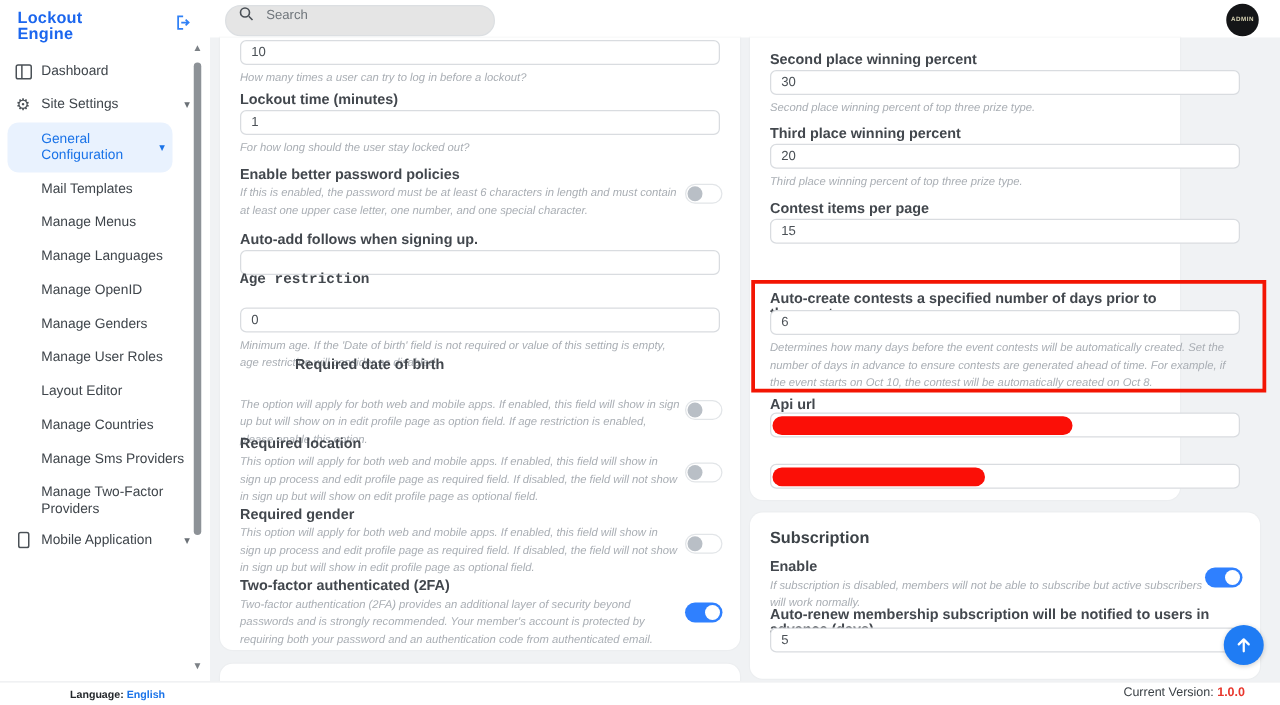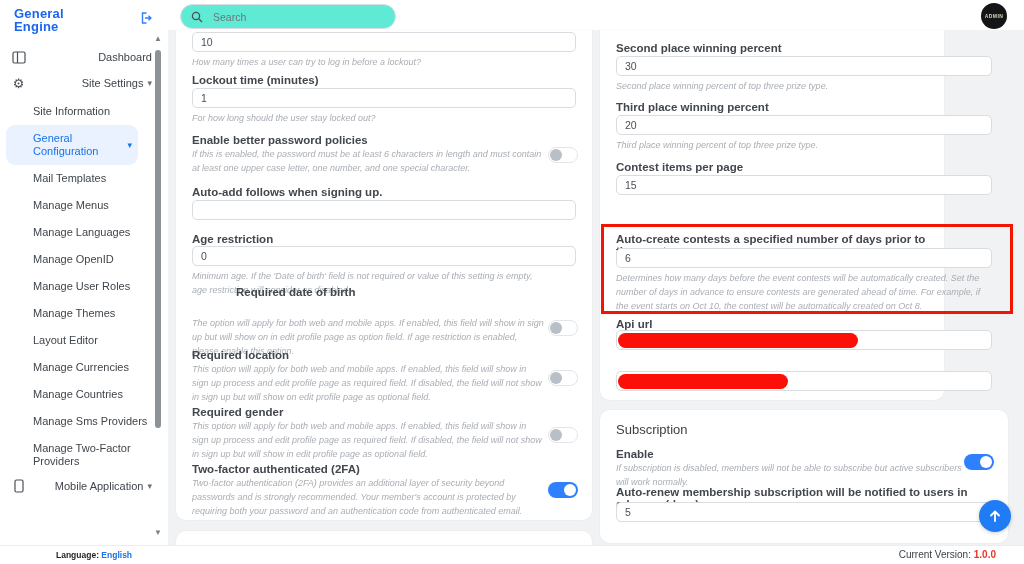--- a/index.html
+++ b/index.html
@@ -4,38 +4,38 @@
 <style>
   html,body{margin:0;padding:0;background:#fff;}
   *{box-sizing:border-box;font-family:"Liberation Sans",sans-serif;}
   .canvas{position:relative;width:1024px;height:564px;overflow:hidden;background:#fff;}
 
   
   .sidebar{position:absolute;left:0;top:0;width:168px;height:545px;background:#fff;overflow:hidden;}
   .logo{position:absolute;left:14px;top:7px;font-size:13px;line-height:13px;font-weight:800;color:#1b66ee;letter-spacing:.2px;}
   .logout{position:absolute;left:138px;top:10px;width:16px;height:16px;}
   .menu{position:absolute;left:0;top:46px;width:160px;}
-  .mrow{display:flex;align-items:center;padding:4px 8px 4px 10px;height:22px;margin-bottom:4px;cursor:pointer;text-align:right;}
+  .mrow{display:flex;align-items:center;padding:4px 8px 4px 10px;height:22px;margin-bottom:4px;cursor:pointer;}
   .mrow .ic{width:17px;height:15px;margin-right:6px;display:flex;align-items:center;justify-content:center;color:#4a5056;font-size:13px;line-height:13px;}
   .mrow .lbl{font-size:11px;color:#3f454b;flex:1;}
   .caret{font-size:9px;color:#6a7076;margin-left:4px;}
   .submenu{margin-top:2px;}
   .srow{padding:7px 6px 7px 33px;font-size:11px;line-height:13px;color:#3f454b;cursor:pointer;display:flex;align-items:center;}
   .srow.active{background:#e9f2fe;border-radius:9px;margin:0 22px 0 6px;padding:7px 6px 7px 27px;color:#1a73e8;}
   .srow.active .lbl2{color:#1a73e8;}
   .srow .lbl2{flex:1;}
   .srow .caret{color:#1a73e8;}
   .side-scroll{position:absolute;left:153px;top:34px;width:10px;height:504px;}
   .side-scroll .arr{font-size:8px;color:#7c8186;text-align:center;line-height:10px;}
   .side-scroll .thumb{position:absolute;left:2px;top:16px;width:6px;height:378px;background:#8d9297;border-radius:3px;}
   .side-scroll .arr.down{position:absolute;bottom:0;left:0;right:0;}
 
   
   .topbar{position:absolute;left:168px;top:0;width:856px;height:30px;background:#fff;}
-  .search{position:absolute;left:12px;top:4px;width:216px;height:25px;border:1px solid #dcdfe2;border-radius:13px;background:#5eead4;display:flex;align-items:center;padding:0 10px;}
+  .search{position:absolute;left:12px;top:4px;width:216px;height:25px;border:1px solid #dcdfe2;border-radius:13px;background:#e5e5e5;display:flex;align-items:flex-start;padding:0 10px;}
   .search input{border:0;outline:0;background:transparent;font-size:10.5px;color:#444;width:150px;margin-left:8px;}
   .search input::placeholder{color:#6f757b;}
   .avatar{position:absolute;right:17px;top:3px;width:26px;height:26px;border-radius:50%;background:#141517;color:#d8d3b4;font-size:5px;font-weight:700;letter-spacing:.4px;display:flex;align-items:center;justify-content:center;}
 
   
   .content-bg{position:absolute;left:168px;top:30px;width:856px;height:515px;background:#f0f2f4;}
   .card{position:absolute;background:#fff;border-radius:10px;box-shadow:0 0 0 1px rgba(0,0,0,0.015);}
   .card.cut-top{border-top-left-radius:0;border-top-right-radius:0;}
   .card-left{left:176px;top:30px;width:416px;height:490px;}
   .card-left2{left:176px;top:531px;width:416px;height:14px;border-radius:10px 10px 0 0;}
@@ -49,40 +49,40 @@
   .help-l{width:352px;} .help-r{width:376px;}
 
   .toggle{position:absolute;width:30px;height:16px;border-radius:9px;cursor:pointer;}
   .toggle.off{background:#fff;border:1px solid #e2e5e8;}
   .toggle.off::after{content:"";position:absolute;left:1px;top:1px;width:12px;height:12px;border-radius:50%;background:#b9bfc6;}
   .toggle.on{background:#2f80ff;}
   .toggle.on::after{content:"";position:absolute;right:2px;top:2px;width:12px;height:12px;border-radius:50%;background:#fff;}
 
   .redbox{position:absolute;left:601px;top:224px;width:412px;height:90px;border:3px solid #f31503;z-index:5;pointer-events:none;}
   .redact{position:absolute;top:2px;left:1px;height:15px;border-radius:8px;background:#fb0f07;}
-  .sec-title{position:absolute;left:16px;font-size:13px;color:#3c4247;font-weight:400;}
+  .sec-title{position:absolute;left:16px;font-size:13px;color:#3c4247;font-weight:700;}
 
   .fab{position:absolute;left:979px;top:500px;width:32px;height:32px;border-radius:50%;background:#1f7cf4;color:#fff;display:flex;align-items:center;justify-content:center;z-index:8;cursor:pointer;box-shadow:0 1px 4px rgba(0,0,0,.2);}
 
   
   .bottombar{position:absolute;left:0;top:545px;width:1024px;height:19px;background:#fff;border-top:1px solid #ebedef;z-index:9;}
   .langline{position:absolute;left:56px;top:4px;font-size:8.5px;font-weight:700;color:#23272b;}
   .langline .lang{color:#1a73e8;font-weight:700;}
   .version{position:absolute;right:28px;top:3px;font-size:10px;color:#3c4247;}
   .version .v{color:#e8362c;font-weight:700;}
   svg{display:block;}
 </style>
 </head>
 <body>
 
 <div class="canvas">
 
   <div class="sidebar">
     <div class="logo">
-      <div>General</div>
+      <div>Lockout</div>
       <div>Engine</div>
     </div>
     <div class="logout">
       <svg width="16" height="16" viewBox="0 0 16 16">
           <path d="M8.5 3H4.5V13H8.5" fill="none" stroke="#2f80f6" stroke-width="1.4"></path>
           <path d="M7 8H12.5M10.5 5.7L12.9 8L10.5 10.3" fill="none" stroke="#2f80f6" stroke-width="1.4"></path>
         </svg>
     </div>
 
     <div class="menu">
@@ -95,50 +95,44 @@
         </span>
         <span class="lbl">Dashboard</span>
       </div>
       <div class="mrow">
         <span class="ic">⚙</span>
         <span class="lbl">Site Settings</span>
         <span class="caret">▾</span>
       </div>
 
       <div class="submenu">
-        <div class="srow">
-            <span class="lbl2">Site Information</span>
-          </div>
         <div class="srow active">
             <span class="lbl2">General Configuration</span>
             <span class="caret">▾</span>
           </div>
         <div class="srow">
             <span class="lbl2">Mail Templates</span>
           </div>
         <div class="srow">
             <span class="lbl2">Manage Menus</span>
           </div>
         <div class="srow">
             <span class="lbl2">Manage Languages</span>
           </div>
         <div class="srow">
             <span class="lbl2">Manage OpenID</span>
           </div>
         <div class="srow">
+            <span class="lbl2">Manage Genders</span>
+          </div>
+        <div class="srow">
             <span class="lbl2">Manage User Roles</span>
           </div>
         <div class="srow">
-            <span class="lbl2">Manage Themes</span>
-          </div>
-        <div class="srow">
             <span class="lbl2">Layout Editor</span>
-          </div>
-        <div class="srow">
-            <span class="lbl2">Manage Currencies</span>
           </div>
         <div class="srow">
             <span class="lbl2">Manage Countries</span>
           </div>
         <div class="srow">
             <span class="lbl2">Manage Sms Providers</span>
           </div>
         <div class="srow" style="width:150px;">
             <span class="lbl2">Manage Two-Factor Providers</span>
           </div>
@@ -187,21 +181,21 @@
     <input class="finput w-l" style="top: 58px;" value="1">
     <div class="fhelp help-l" style="top:82px;">For how long should the user stay locked out?</div>
 
     <div class="flabel" style="top:104px;">Enable better password policies</div>
     <div class="fhelp help-l" style="top:118px;">If this is enabled, the password must be at least 6 characters in length and must contain at least one upper case letter, one number, and one special character.</div>
     <span class="toggle off" style="top:117px;right:14px;"></span>
 
     <div class="flabel" style="top:156px;">Auto-add follows when signing up.</div>
     <input class="finput w-l" style="top: 170px;" value="">
 
-    <div class="flabel" style="top:203px;">Age restriction</div>
+    <div class="flabel" style="top:187px;font-family:Liberation Mono, monospace;">Age restriction</div>
     <input class="finput w-l" style="top: 216px;" value="0">
     <div class="fhelp help-l" style="top:240px;">Minimum age. If the 'Date of birth' field is not required or value of this setting is empty, age restriction will consider as disabled.</div>
 
     <div class="flabel" style="top:256px;padding-left:44px;">Required date of birth</div>
     <div class="fhelp help-l" style="top:287px;">The option will apply for both web and mobile apps. If enabled, this field will show in sign up but will show on in edit profile page as option field. If age restriction is enabled, please enable this option.</div>
     <span class="toggle off" style="top:290px;right:14px;"></span>
 
     <div class="flabel" style="top:319px;">Required location</div>
     <div class="fhelp help-l" style="top:333px;">This option will apply for both web and mobile apps. If enabled, this field will show in sign up process and edit profile page as required field. If disabled, the field will not show in sign up but will show on edit profile page as optional field.</div>
     <span class="toggle off" style="top:340px;right:14px;"></span>

